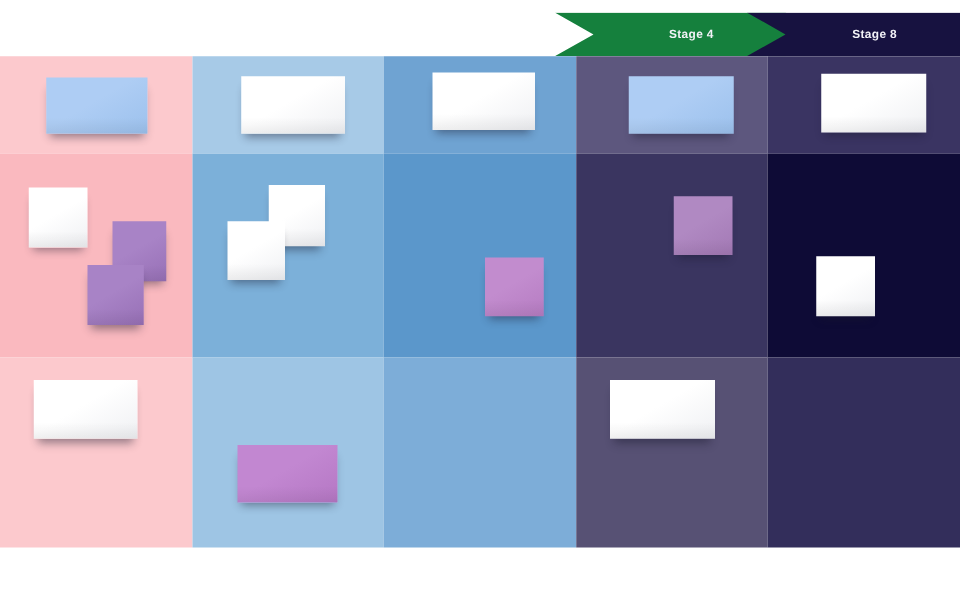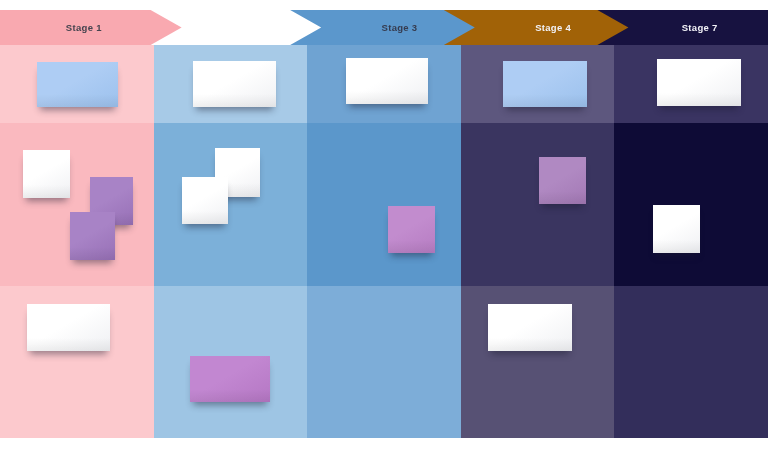--- a/index.html
+++ b/index.html
@@ -37,31 +37,25 @@
       <div class="col" style="left: 460.8px; width: 153.6px; top: 45px; height: 393px;">
         <div class="cell" style="top: 0px; height: 78px; background: rgb(93, 87, 126);"></div>
         <div class="cell" style="top: 78px; height: 163px; background: rgb(58, 53, 96);"></div>
         <div class="cell" style="top: 241px; height: 152px; background: rgb(87, 81, 116);"></div>
       </div>
       <div class="col" style="left: 614.4px; width: 153.6px; top: 45px; height: 393px;">
         <div class="cell" style="top: 0px; height: 78px; background: rgb(58, 52, 98);"></div>
         <div class="cell" style="top: 78px; height: 163px; background: rgb(14, 11, 54);"></div>
         <div class="cell" style="top: 241px; height: 152px; background: rgb(51, 46, 91);"></div>
       </div>
-      <div class="hdr" style="left: 0px; width: 167.6px; background: rgb(249, 169, 176); clip-path: polygon(0px 0px, calc(100% - 31px) 0px, 100% 50%, calc(100% - 31px) 100%, 0px 100%); padding-right: 14px;">
-        <span class="lbl" style="color: rgb(70, 68, 79);">Stage 1</span>
-      </div>
-      <div class="hdr" style="left: 290.2px; width: 184.6px; background: rgb(91, 151, 204); clip-path: polygon(0px 0px, calc(100% - 31px) 0px, 100% 50%, calc(100% - 31px) 100%, 0px 100%, 31px 50%); padding-left: 17px; padding-right: 14px;">
-        <span class="lbl" style="color: rgb(54, 60, 80);">Stage 3</span>
-      </div>
-      <div class="hdr" style="left: 443.8px; width: 184.6px; background: #a16207; clip-path: polygon(0px 0px, calc(100% - 31px) 0px, 100% 50%, calc(100% - 31px) 100%, 0px 100%, 31px 50%); padding-left: 17px; padding-right: 14px;">
+      <div class="hdr" style="left: 443.8px; width: 184.6px; background: #15803d; clip-path: polygon(0px 0px, calc(100% - 31px) 0px, 100% 50%, calc(100% - 31px) 100%, 0px 100%, 31px 50%); padding-left: 17px; padding-right: 14px;">
         <span class="lbl" style="color: rgb(242, 242, 247);">Stage 4</span>
       </div>
       <div class="hdr" style="left: 597.4px; width: 170.6px; background: rgb(23, 18, 64); clip-path: polygon(0px 0px, 100% 0px, 100% 100%, 0px 100%, 31px 50%); padding-left: 17px;">
-        <span class="lbl" style="color: rgb(242, 242, 247);">Stage 7</span>
+        <span class="lbl" style="color: rgb(242, 242, 247);">Stage 8</span>
       </div>
       <div class="note" style="left: 37px; top: 62px; width: 81px; height: 45px; background: linear-gradient(150deg, rgb(174, 205, 244) 0%, rgb(174, 205, 244) 45%, rgb(156, 193, 237) 100%);">
         <div class="curl"></div>
       </div>
       <div class="note" style="left: 193px; top: 61px; width: 83px; height: 46px; background: linear-gradient(150deg, rgb(255, 255, 255) 0%, rgb(255, 255, 255) 45%, rgb(239, 240, 243) 100%);">
         <div class="curl"></div>
       </div>
       <div class="note" style="left: 346px; top: 58px; width: 82px; height: 46px; background: linear-gradient(150deg, rgb(255, 255, 255) 0%, rgb(255, 255, 255) 45%, rgb(239, 240, 243) 100%);">
         <div class="curl"></div>
       </div>

